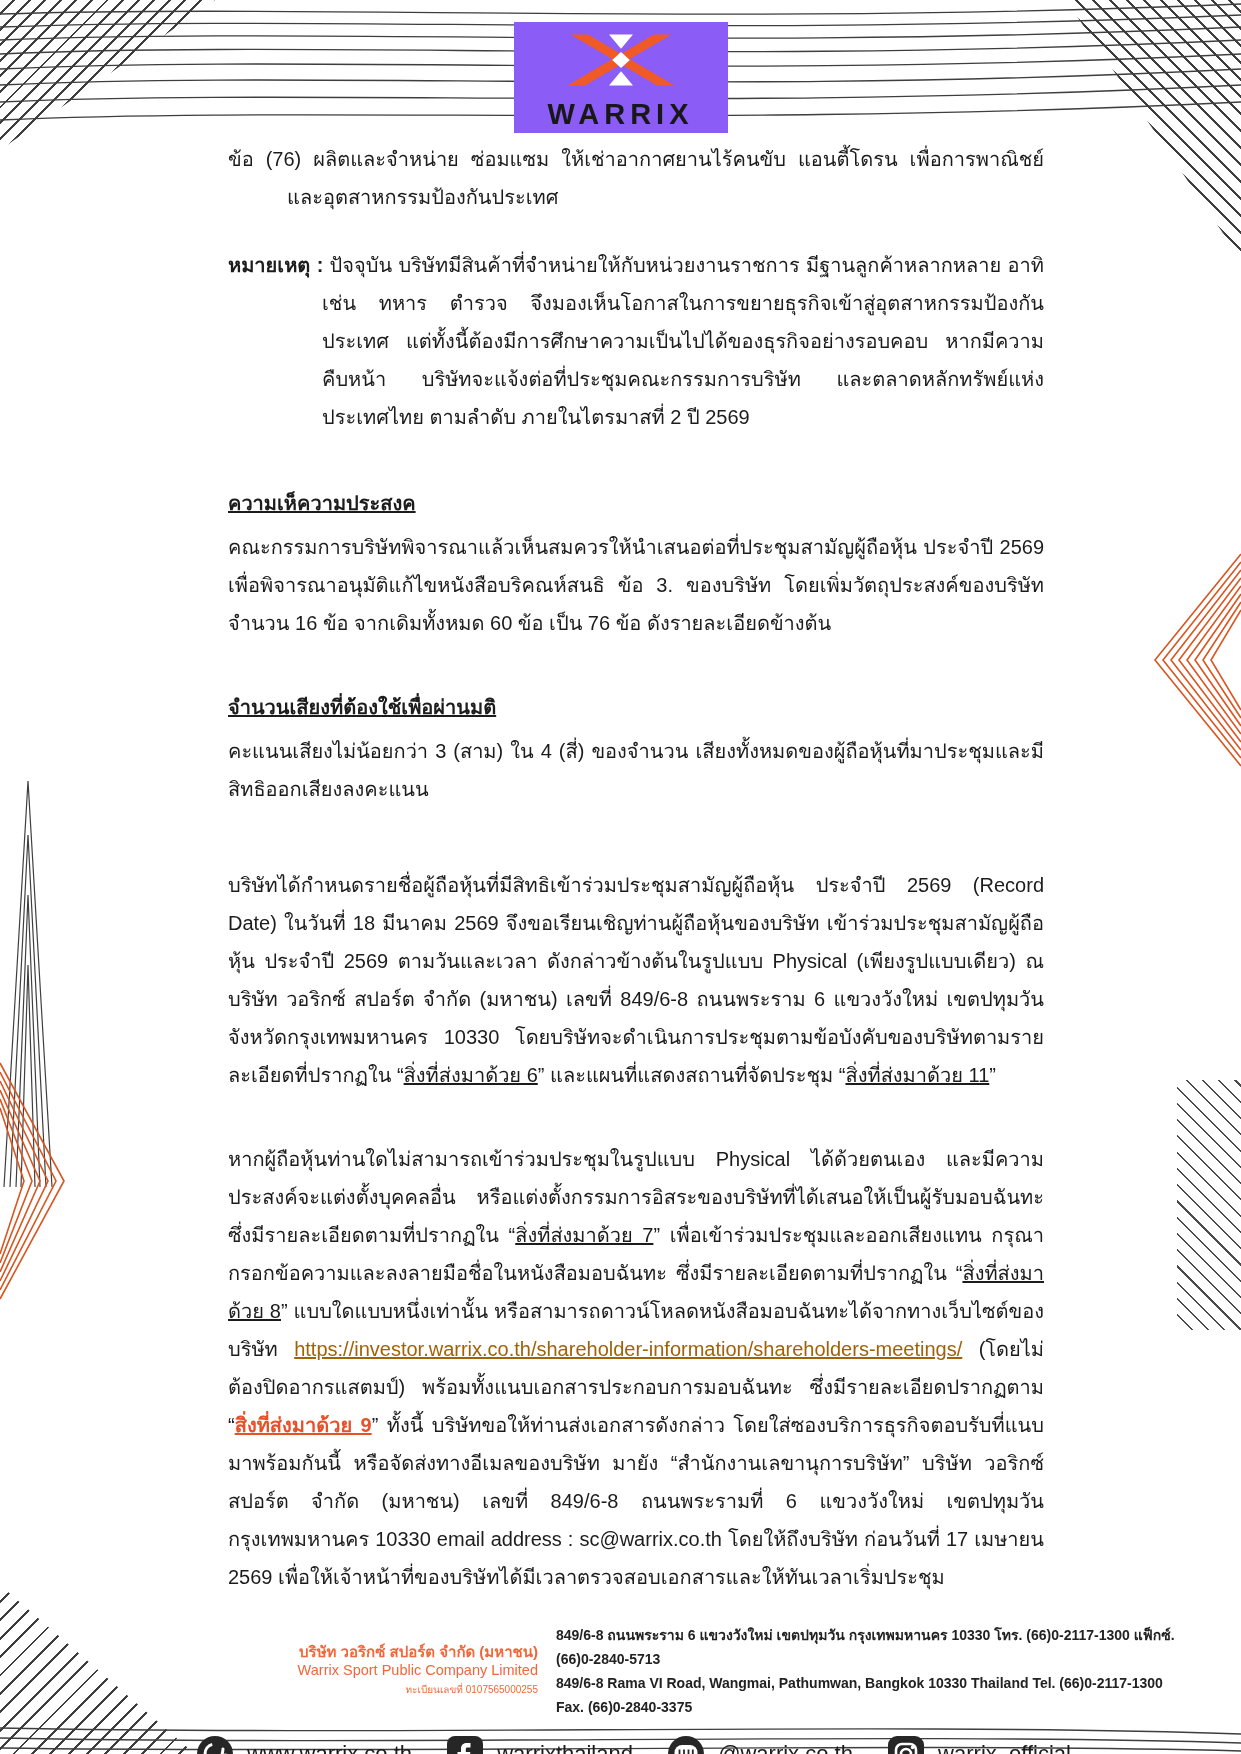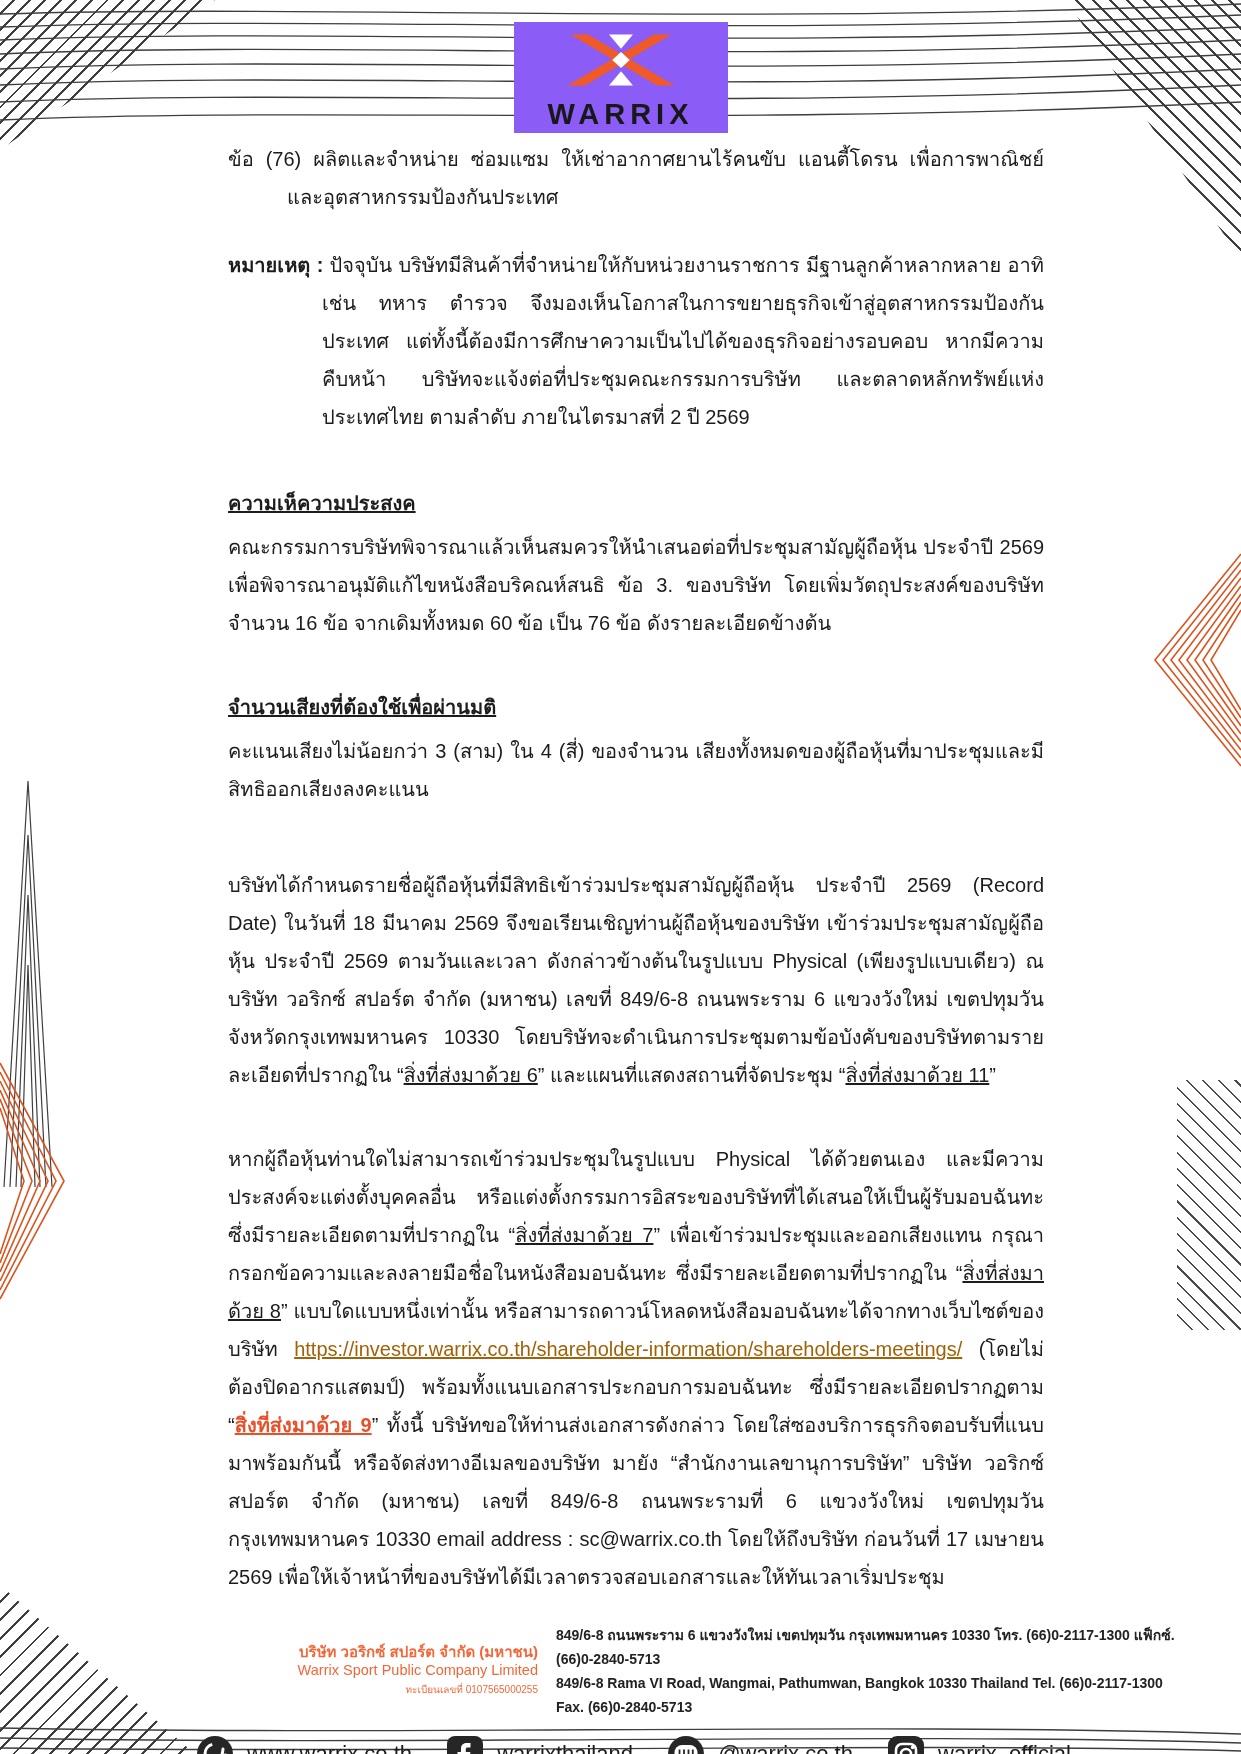--- a/index.html
+++ b/index.html
@@ -156,21 +156,21 @@
 
   <div class="footer">
     <div class="footer-info">
       <div class="f-left">
         <div class="co-th">บริษัท วอริกซ์ สปอร์ต จำกัด (มหาชน)</div>
         <div class="co-en">Warrix Sport Public Company Limited</div>
         <div class="co-reg">ทะเบียนเลขที่ 0107565000255</div>
       </div>
       <div class="f-right">
         <div>849/6-8 ถนนพระราม 6 แขวงวังใหม่ เขตปทุมวัน กรุงเทพมหานคร 10330 โทร. (66)0-2117-1300 แฟ็กซ์. (66)0-2840-5713</div>
-        <div>849/6-8 Rama VI Road, Wangmai, Pathumwan, Bangkok 10330 Thailand Tel. (66)0-2117-1300 Fax. (66)0-2840-5713</div>
+        <div>849/6-8 Rama VI Road, Wangmai, Pathumwan, Bangkok 10330 Thailand Tel. (66)0-2117-1300 Fax. (66)0-2840-3375</div>
       </div>
     </div>
 
     <div class="social">
 
       <div class="social-item">
         <svg width="38" height="38" viewBox="0 0 38 38">
           <circle cx="19" cy="19" r="18" fill="#262626"></circle>
           <circle cx="19" cy="19" r="10" fill="none" stroke="#ffffff" stroke-width="3" stroke-dasharray="44 18"></circle>
           <path d="M13,26 C18,30 26,26 27,14" fill="none" stroke="#ffffff" stroke-width="3" stroke-linecap="round"></path>

